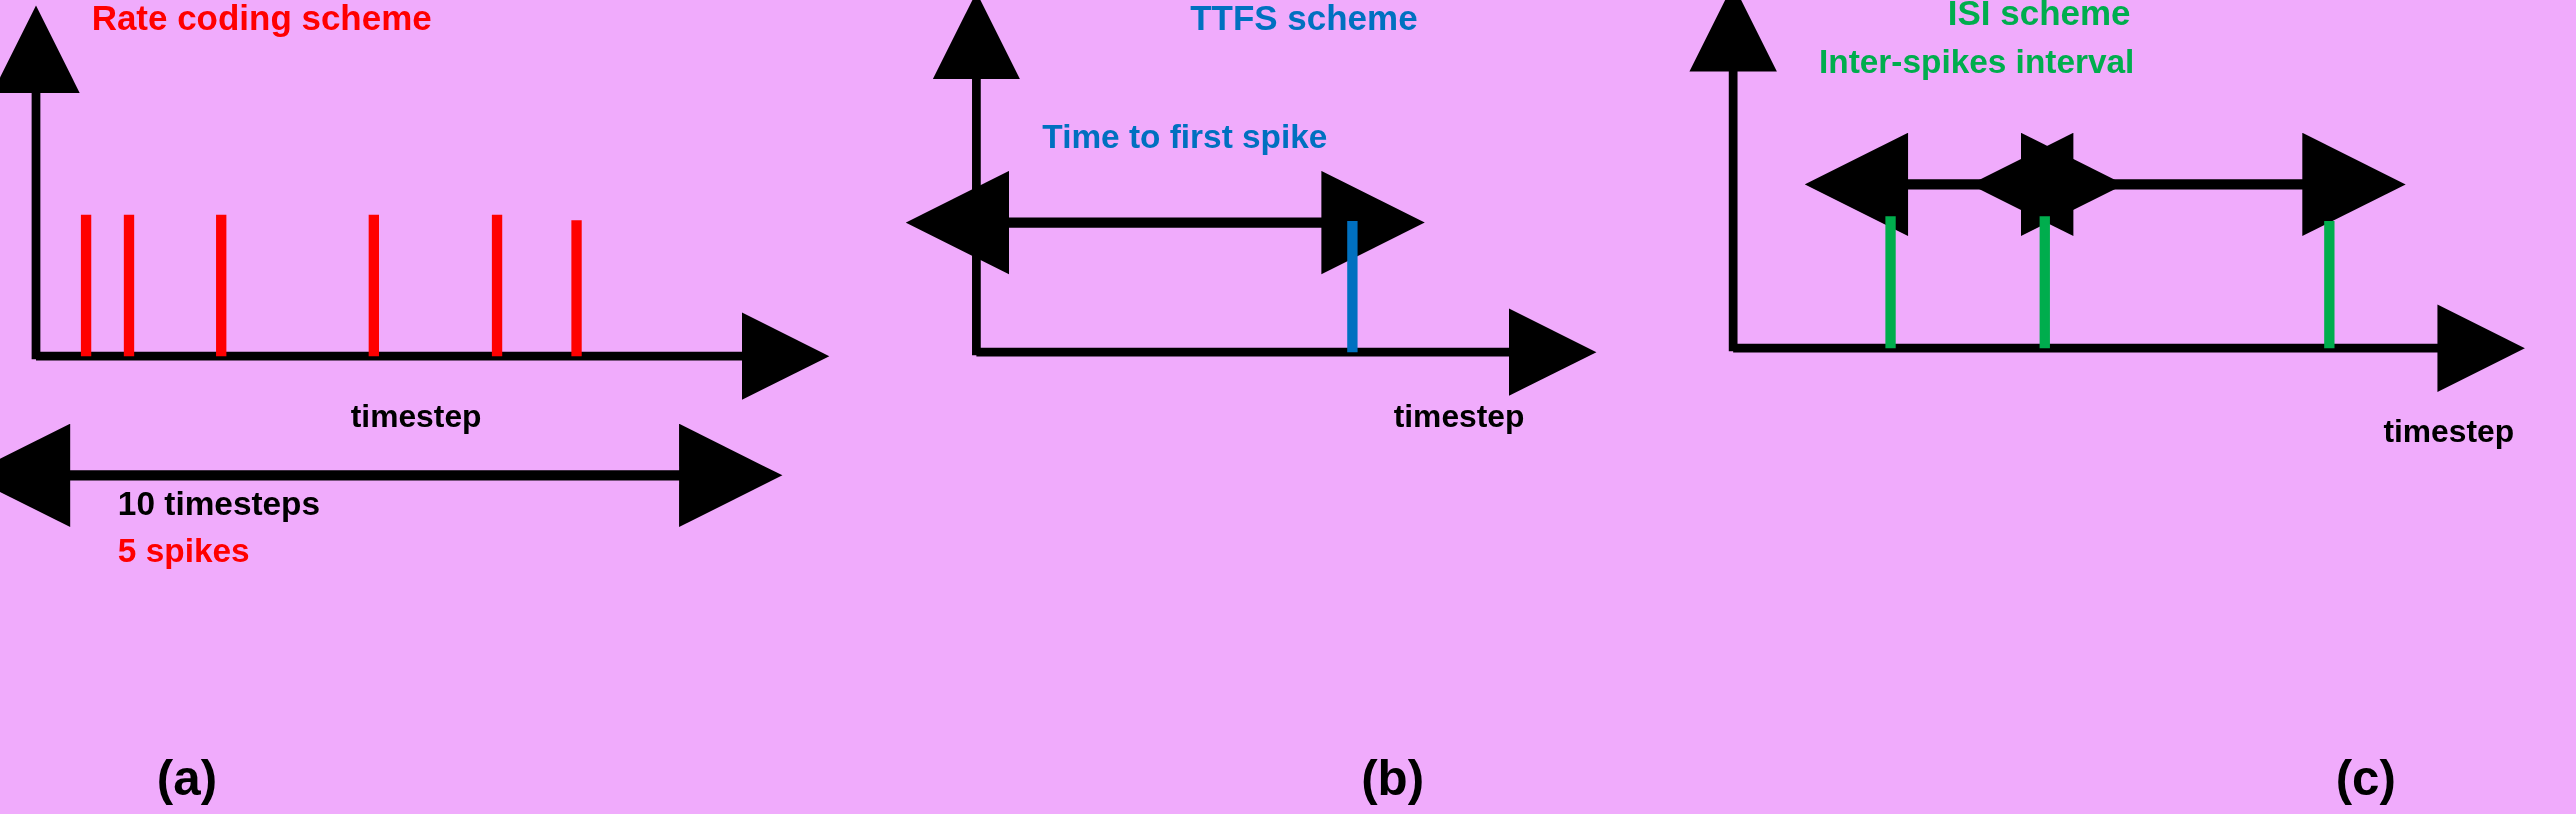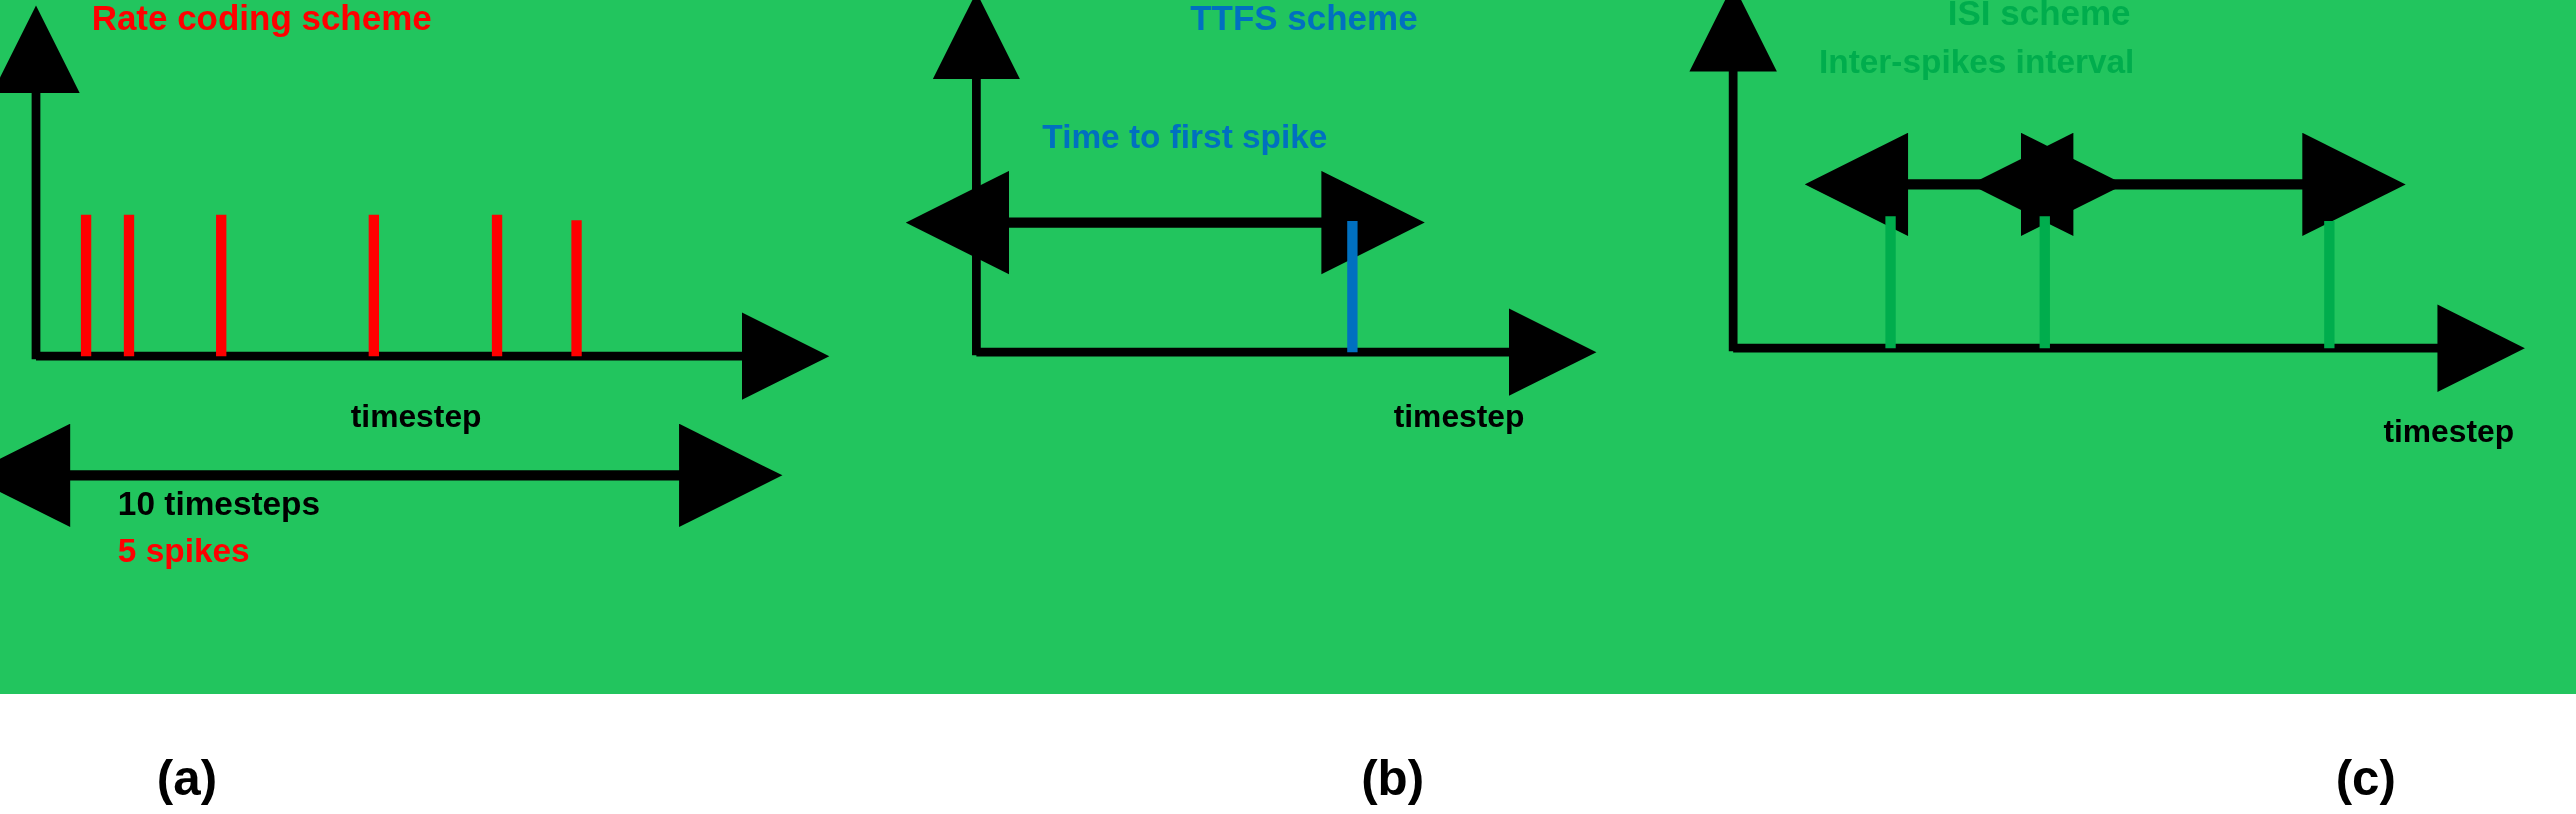--- a/index.html
+++ b/index.html
@@ -9,22 +9,22 @@
   }
   body {
     width: 2576px;
     height: 814px;
     font-family: "Liberation Sans", sans-serif;
     overflow: hidden;
   }
   #figure-root {
     position: relative;
     width: 2576px;
-    height: 694px;
-    background: #22c55e;
+    height: 814px;
+    background: #f0abfc;
     text-decoration: underline;
   }
   svg.fig {
     position: absolute;
     top: 0;
     left: 0;
     width: 2576px;
     height: 814px;
     display: block;
   }

